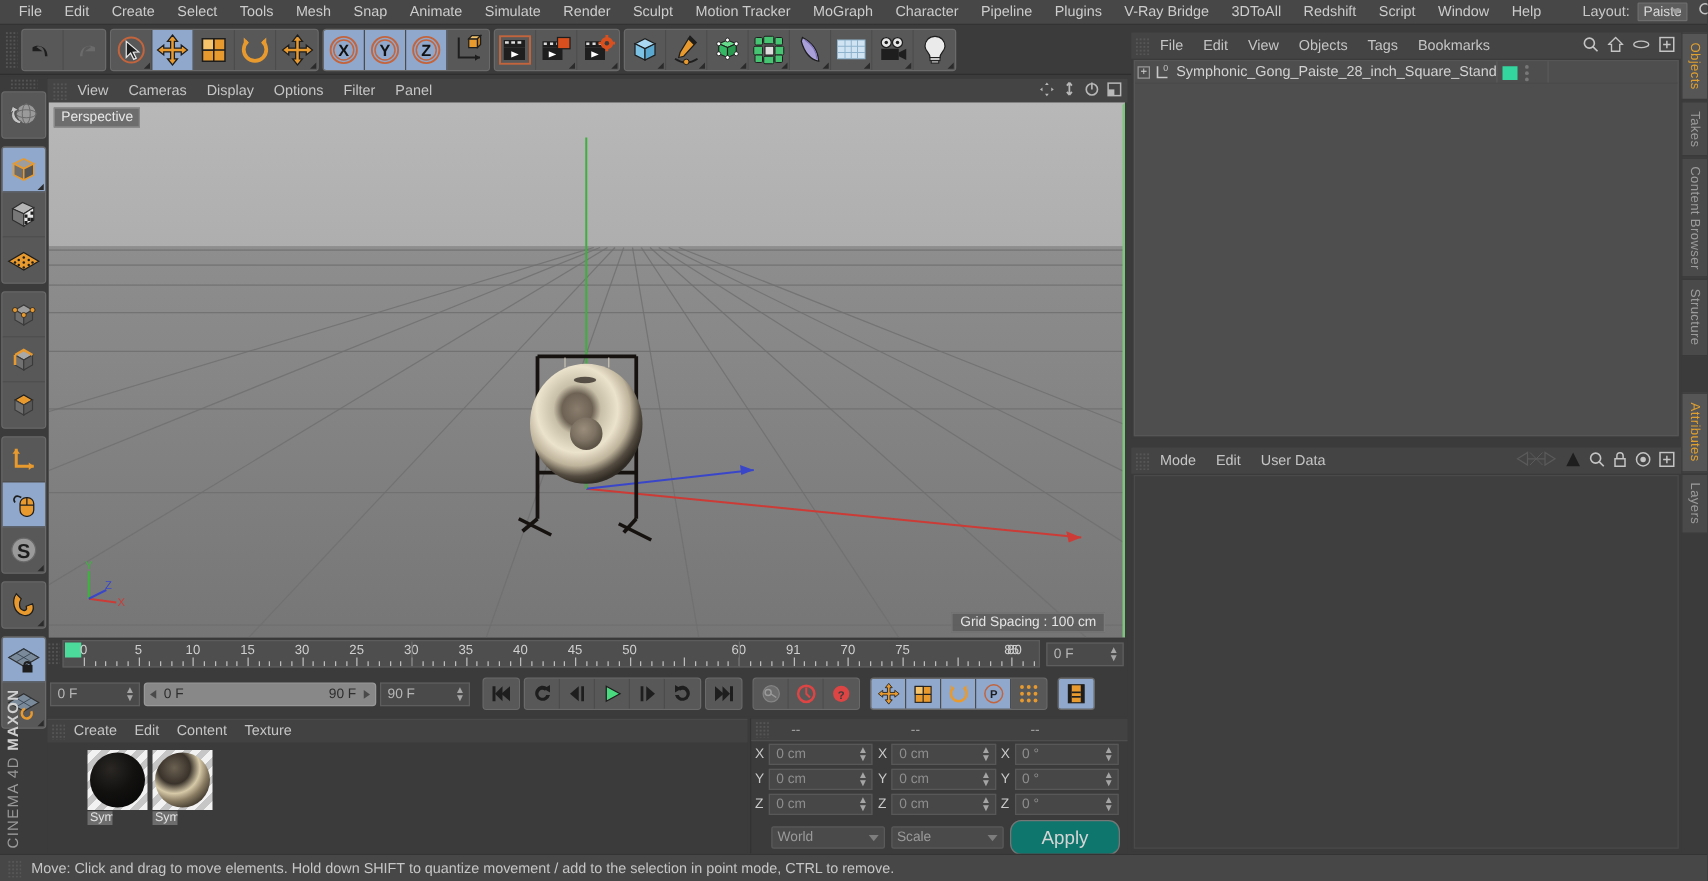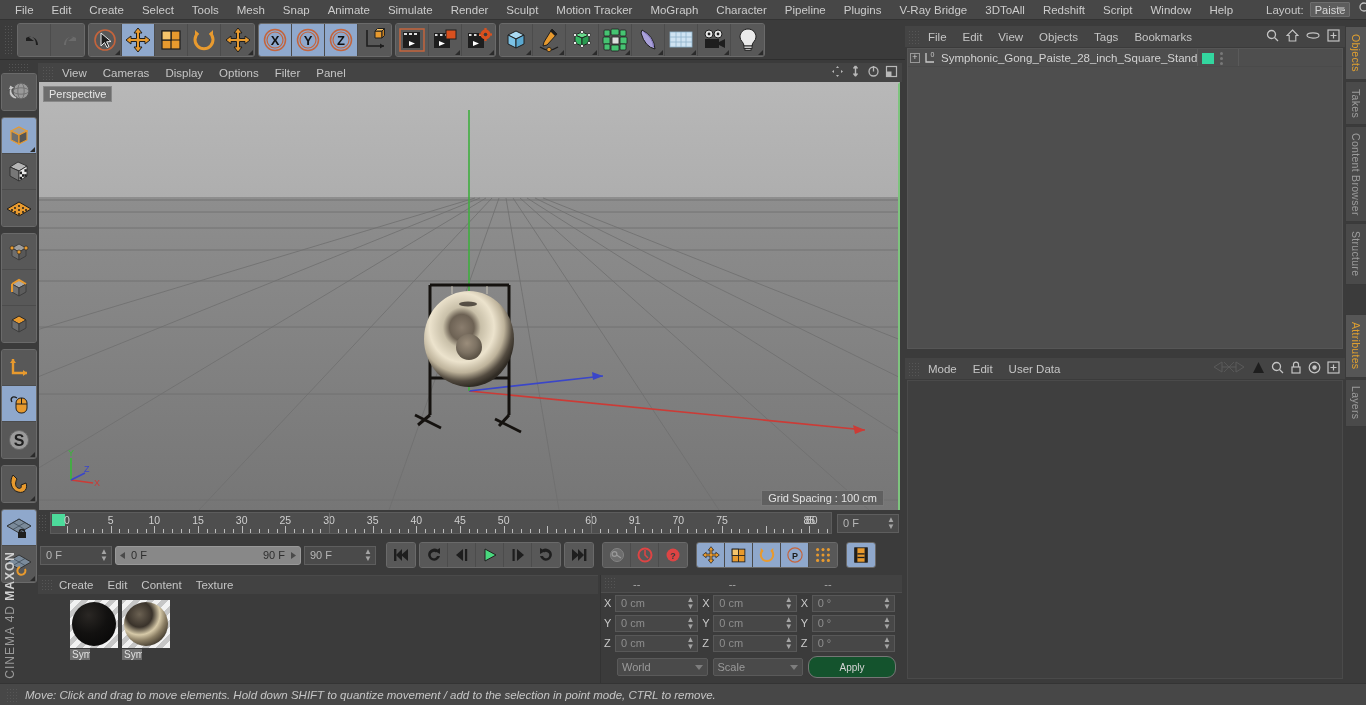--- a/index.html
+++ b/index.html
@@ -249,24 +249,24 @@
     border-radius: 2px; display: flex; align-items: center;
     padding: 0 4px; color: #9a9a9a; font-size: 11px;
     position: relative; flex: 1;
   }
   .dropdown .caret {
     position: absolute; right: 4px; width: 0; height: 0;
     border-left: 4px solid transparent; border-right: 4px solid transparent;
     border-top: 5px solid #7d7d7d;
   }
   .applybtn {
-    height: 22px; width: 88px; background: #14532d;
+    height: 28px; width: 88px; background: #0f766e;
     border: 1px solid #767676; border-radius: 9px;
     display: flex; align-items: center; justify-content: center;
-    color: #d5d5d5; font-size: 10px;
+    color: #d5d5d5; font-size: 15px;
   }
 
   
   .objmgr {
     position: absolute; left: 905px; top: 26px;
     width: 440px; height: 325px; background: #3b3b3b;
   }
   .om-head {
     height: 21px; background: #444444; display: flex;
     align-items: center; padding-left: 3px; position: relative;
@@ -344,21 +344,21 @@
     writing-mode: vertical-rl; font-size: 10.5px;
     color: #9c9c9c; letter-spacing: .3px; padding: 3px 0;
   }
   .vtab.sel { background: #565656; }
   .vtab.sel span { color: #e0a030; }
 
   
   .statusbar {
     position: absolute; left: 0; bottom: 0; width: 1366px; height: 22px;
     background: #474747; display: flex; align-items: center;
-    padding-left: 6px; border-top: 1px solid #343434; font-style: italic;
+    padding-left: 6px; border-top: 1px solid #343434;
   }
   .statusbar .txt { font-size: 11.5px; color: #c6c6c6; margin-left: 8px; }
 </style>
 </head>
 <body>
 
 <div class="menubar">
   <div id="mb-items" style="display:flex;align-items:center">
       <div class="mi">File</div>
       <div class="mi">Edit</div>

